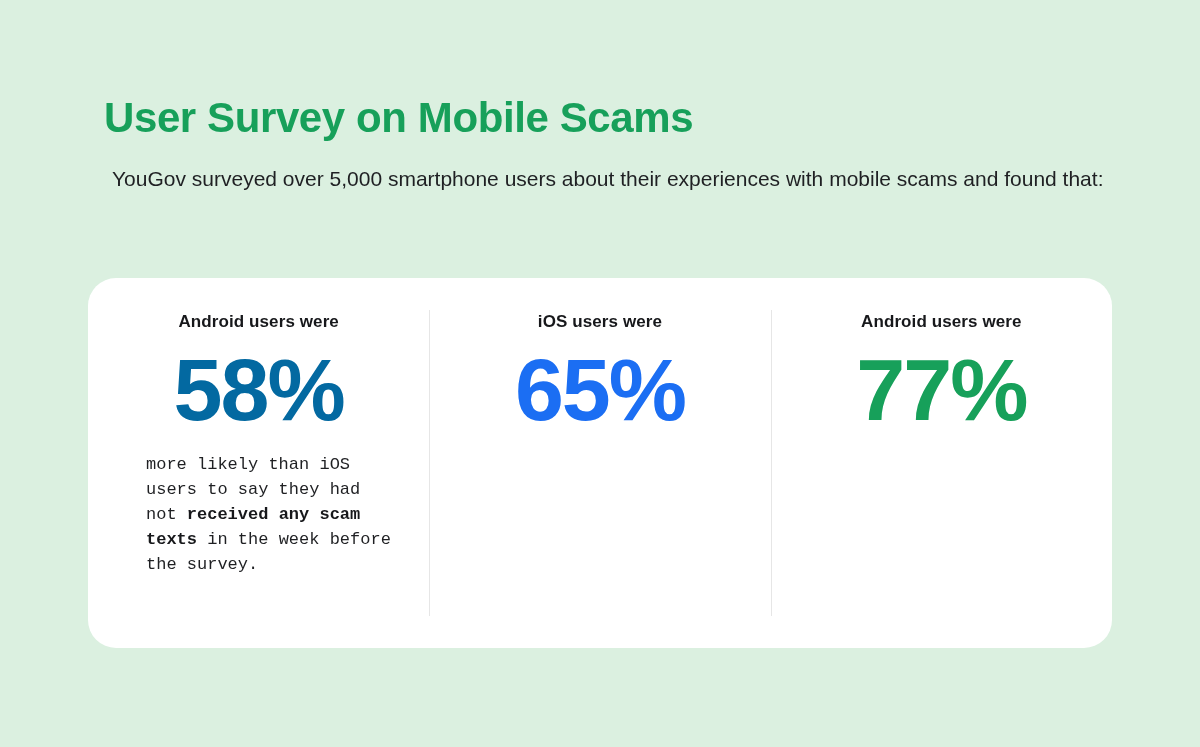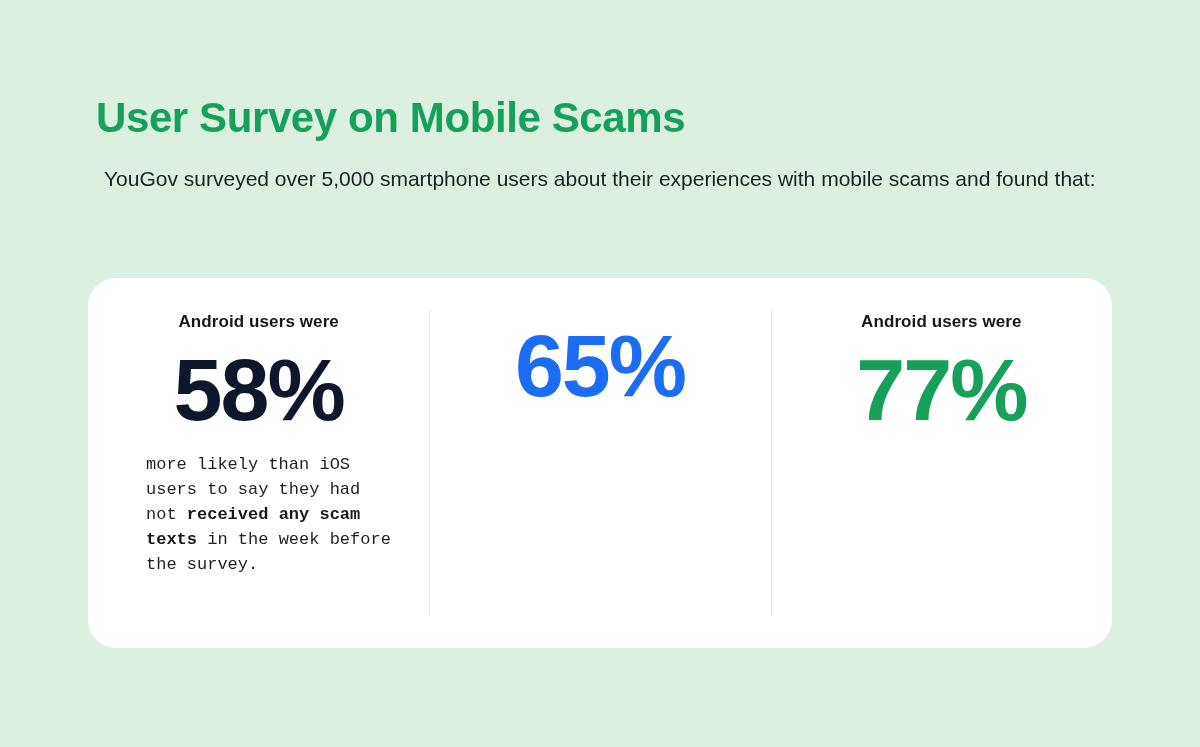--- a/index.html
+++ b/index.html
@@ -19,21 +19,21 @@
   .page {
     position: relative;
     width: 1200px;
     height: 747px;
     box-sizing: border-box;
   }
 
   
   .header {
     position: absolute;
-    left: 96px;
+    left: 104px;
     top: 92px;
     width: 1040px;
   }
 
   .page-title {
     margin: 0;
     font-size: 42px;
     line-height: 52px;
     font-weight: 700;
     letter-spacing: -0.4px;
@@ -131,25 +131,26 @@
 
   <div class="header">
     <h1 class="page-title">User Survey on Mobile Scams</h1>
     <p class="page-subtitle">YouGov surveyed over 5,000 smartphone users about their experiences with mobile scams and found that:</p>
   </div>
 
   <div class="stats-card">
 
     <div class="stat-col col-1">
       <div class="stat-eyebrow">Android users were</div>
-      <div class="stat-number green" style="color: #0f172a;">58%</div>
+      <div class="stat-number green" style="color: #0369a1;">58%</div>
       <div class="stat-body"><span>more likely than iOS users to say they had not </span><b>received any scam texts</b><span> in the week before the survey.</span></div>
     </div>
 
     <div class="stat-col col-2">
+      <div class="stat-eyebrow">iOS users were</div>
       <div class="stat-number blue" style="color: rgb(27, 110, 243);">65%</div>
     </div>
 
     <div class="stat-col col-3">
       <div class="stat-eyebrow">Android users were</div>
       <div class="stat-number green" style="color: rgb(23, 160, 90);">77%</div>
     </div>
 
   </div>
 

